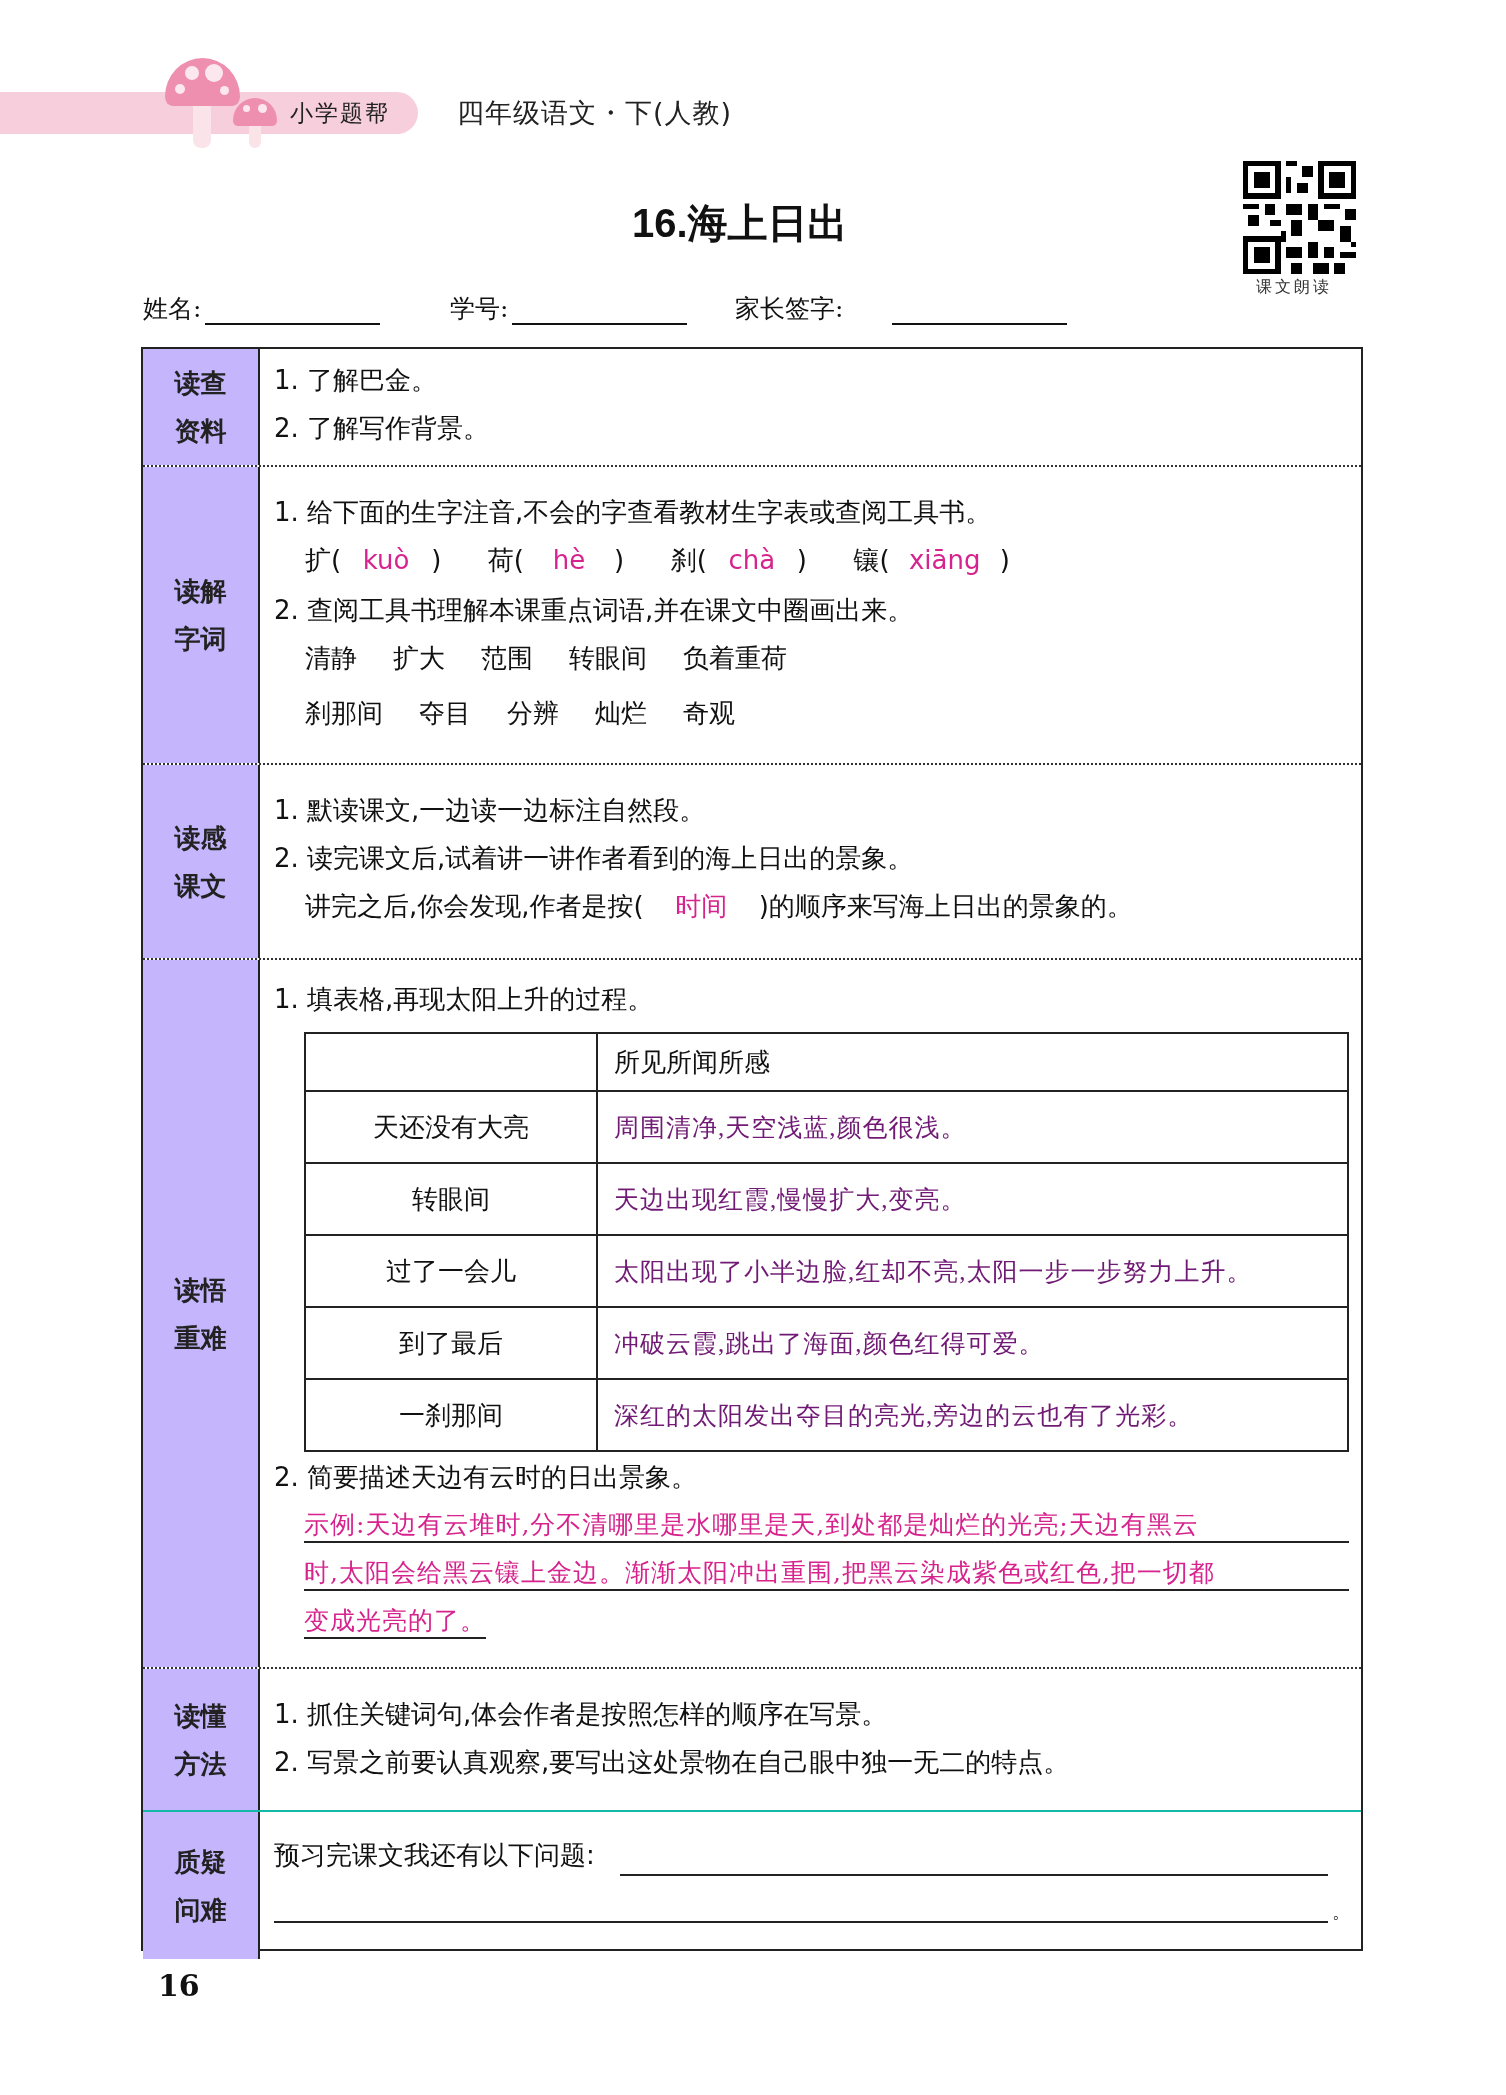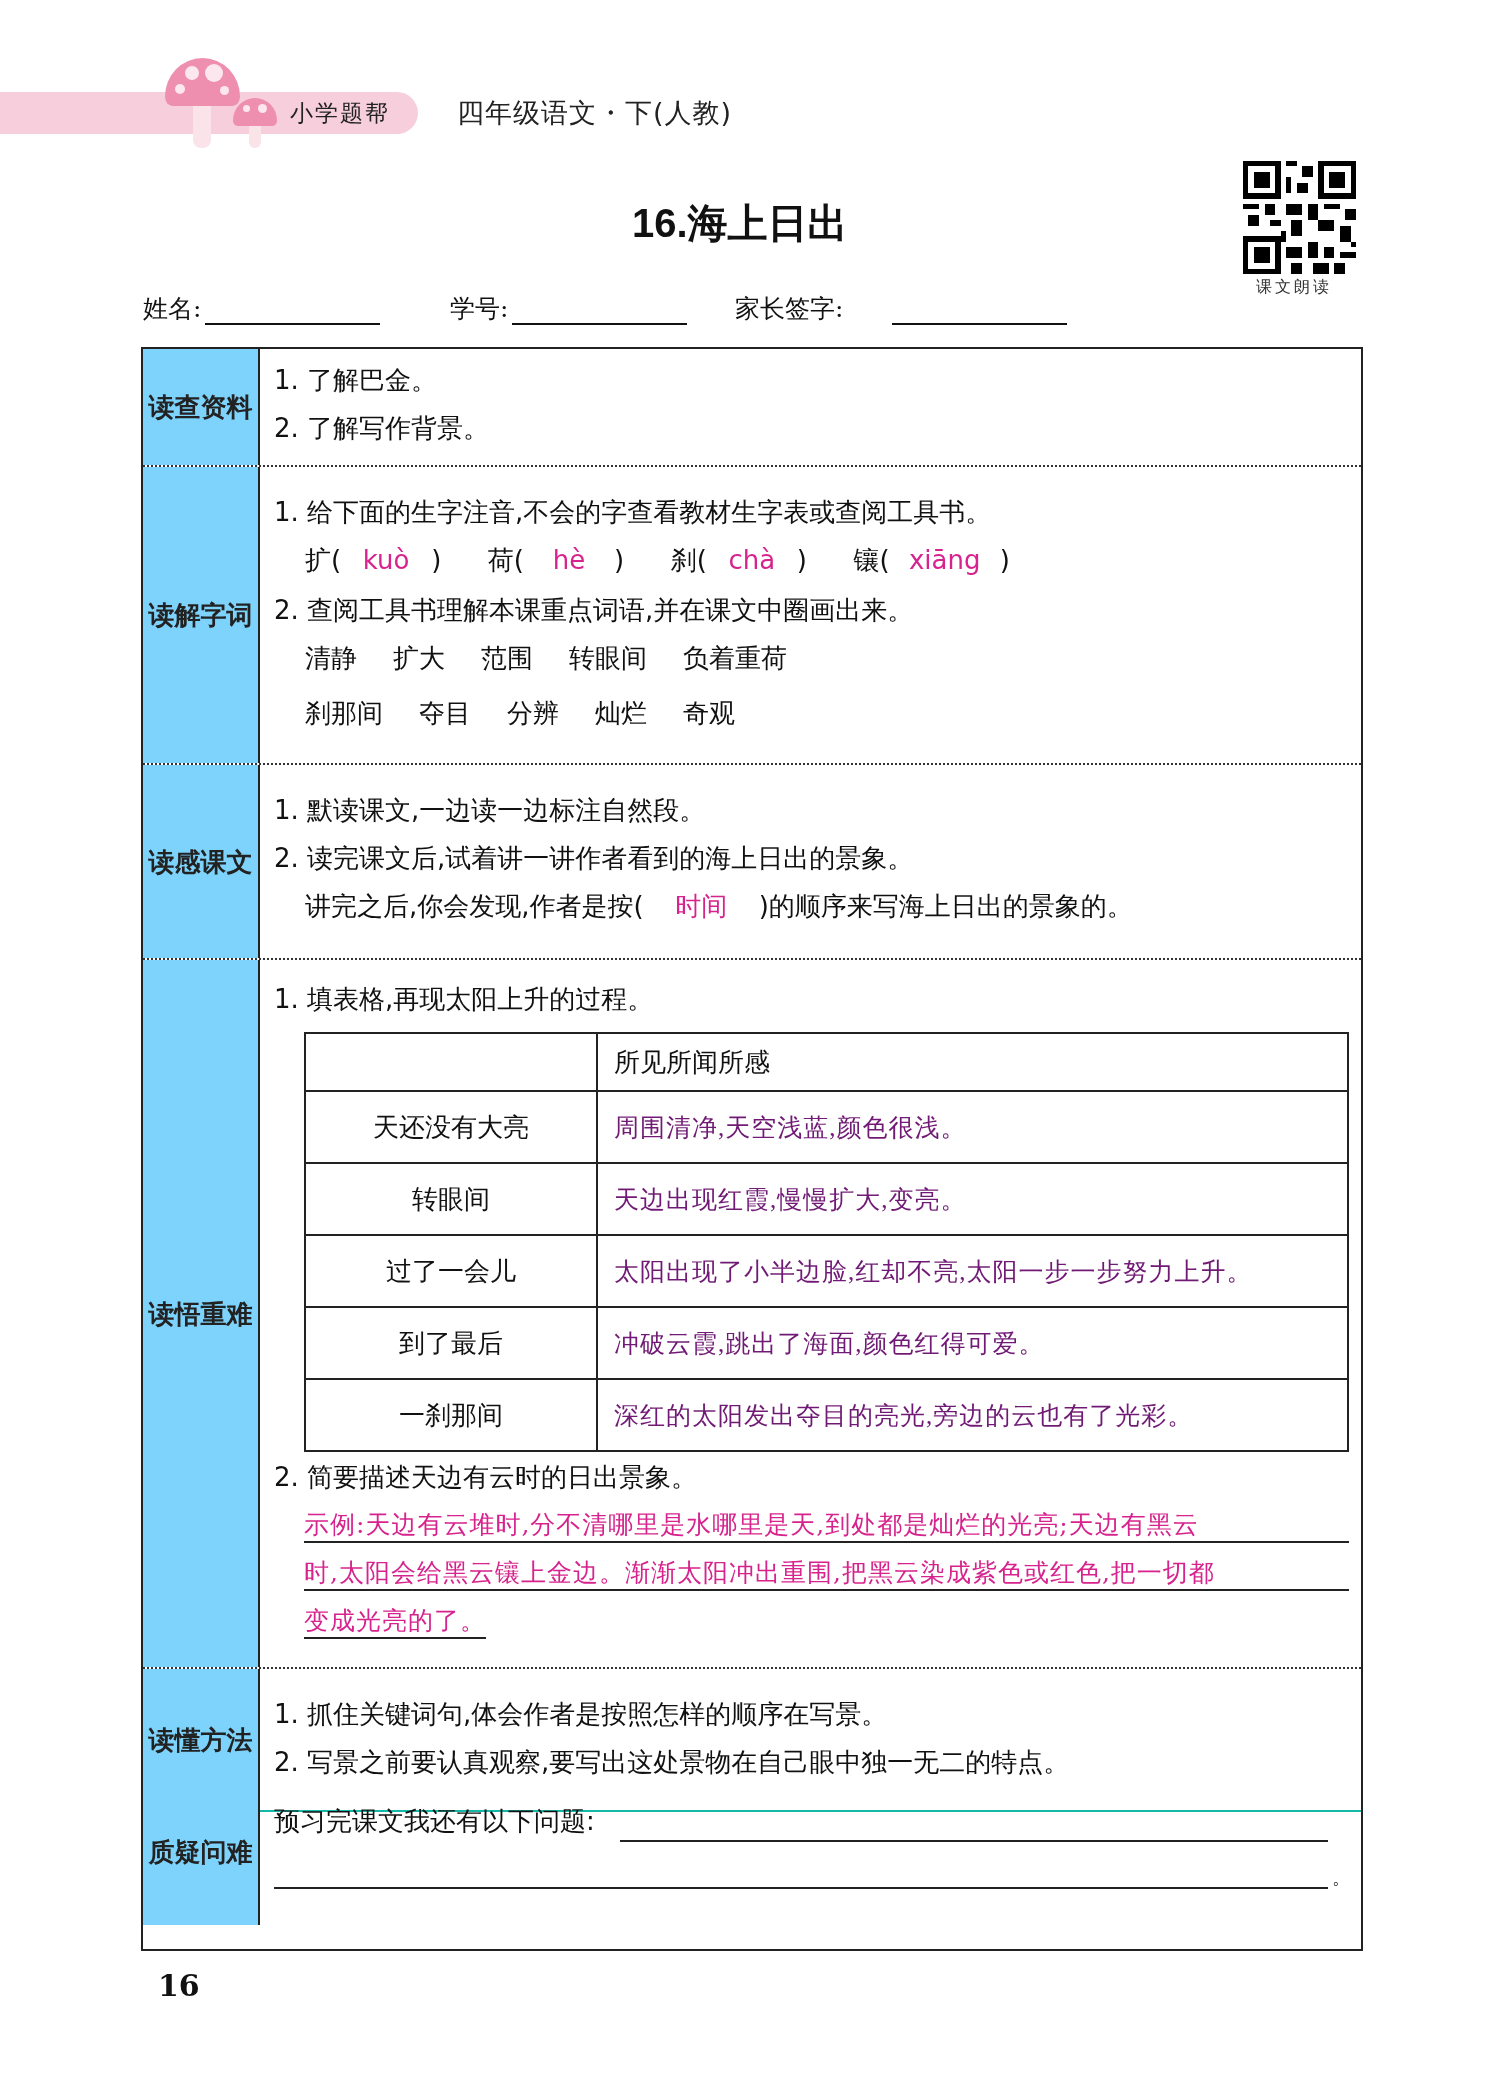--- a/index.html
+++ b/index.html
@@ -24,21 +24,21 @@
 
   
   .info { position: absolute; top: 292px; font-size: 25px; font-family: "DejaVu Serif", serif; color: #111; display: flex; align-items: flex-end; }
   .info .line { display: inline-block; border-bottom: 2px solid #111; height: 30px; margin-left: 4px; }
 
   
   .main { position: absolute; left: 141px; top: 347px; width: 1222px; height: 1604px; border: 2px solid #222; }
   .sec { position: absolute; left: 0; width: 100%; display: flex; }
   .sec.dash-bottom { border-bottom: 2px dotted #333; }
   .sec.solid-bottom { border-bottom: 2px solid #14b8a6; }
-  .sec .label { width: 117px; background: #7dd3fc; border-right: 2px solid #222; display: flex; flex-direction: row; justify-content: center; align-items: center; font-size: 26px; font-weight: bold; color: #222; line-height: 48px; }
+  .sec .label { width: 117px; background: #c4b5fd; border-right: 2px solid #222; display: flex; flex-direction: column; justify-content: center; align-items: center; font-size: 26px; font-weight: bold; color: #222; line-height: 48px; }
   .sec .body { flex: 1; padding-left: 130px; position: relative; }
   .line-item { position: absolute; font-size: 26px; color: #111; white-space: nowrap; }
   .pink { color: #d6238d; }
   .pinyin { font-family: "DejaVu Sans", sans-serif; }
 
   
   .inner { position: absolute; left: 161px; border-collapse: collapse; width: 1045px; }
   .inner td { border: 2px solid #222; height: 72px; font-size: 26px; }
   .inner td.c1 { width: 292px; text-align: center; color: #111; }
   .inner td.c2 { padding-left: 16px; }
@@ -226,21 +226,21 @@
     <div class="label">
       <span>读懂</span>
       <span>方法</span>
     </div>
     <div class="body">
       <div class="line-item" style="left:14px;top:28px;">1. 抓住关键词句,体会作者是按照怎样的顺序在写景。</div>
       <div class="line-item" style="left:14px;top:76px;">2. 写景之前要认真观察,要写出这处景物在自己眼中独一无二的特点。</div>
     </div>
   </div>
 
-  <div class="sec" style="top:1429px;height:147px;">
+  <div class="sec" style="top:1463px;height:147px;">
     <div class="label">
       <span>质疑</span>
       <span>问难</span>
     </div>
     <div class="body">
       <div class="line-item" style="left:14px;top:26px;">预习完课文我还有以下问题:</div>
       <div class="blank" style="left:360px;top:62px;width:708px;"></div>
       <div class="blank" style="left:14px;top:109px;width:1054px;"></div>
       <div class="line-item" style="left:1072px;top:88px;font-size:18px;">。</div>
     </div>

